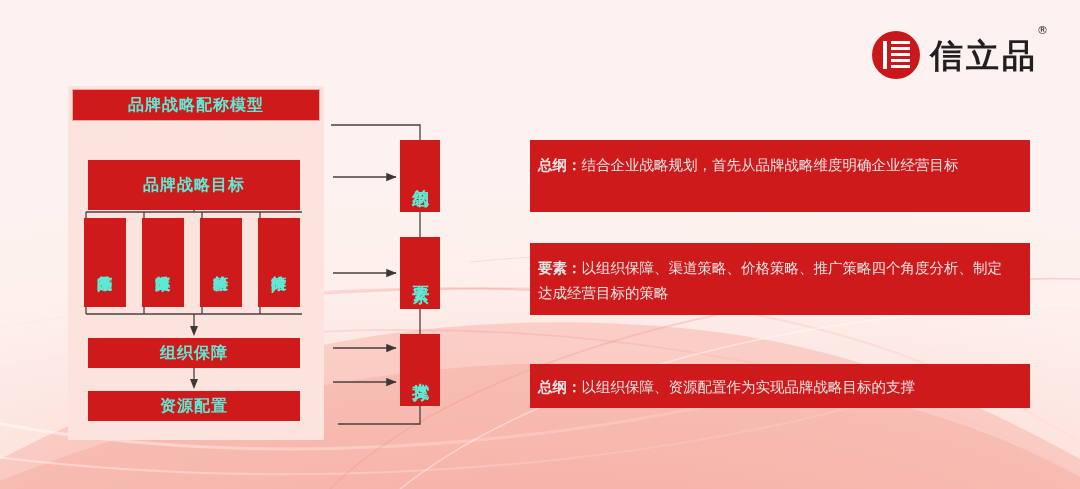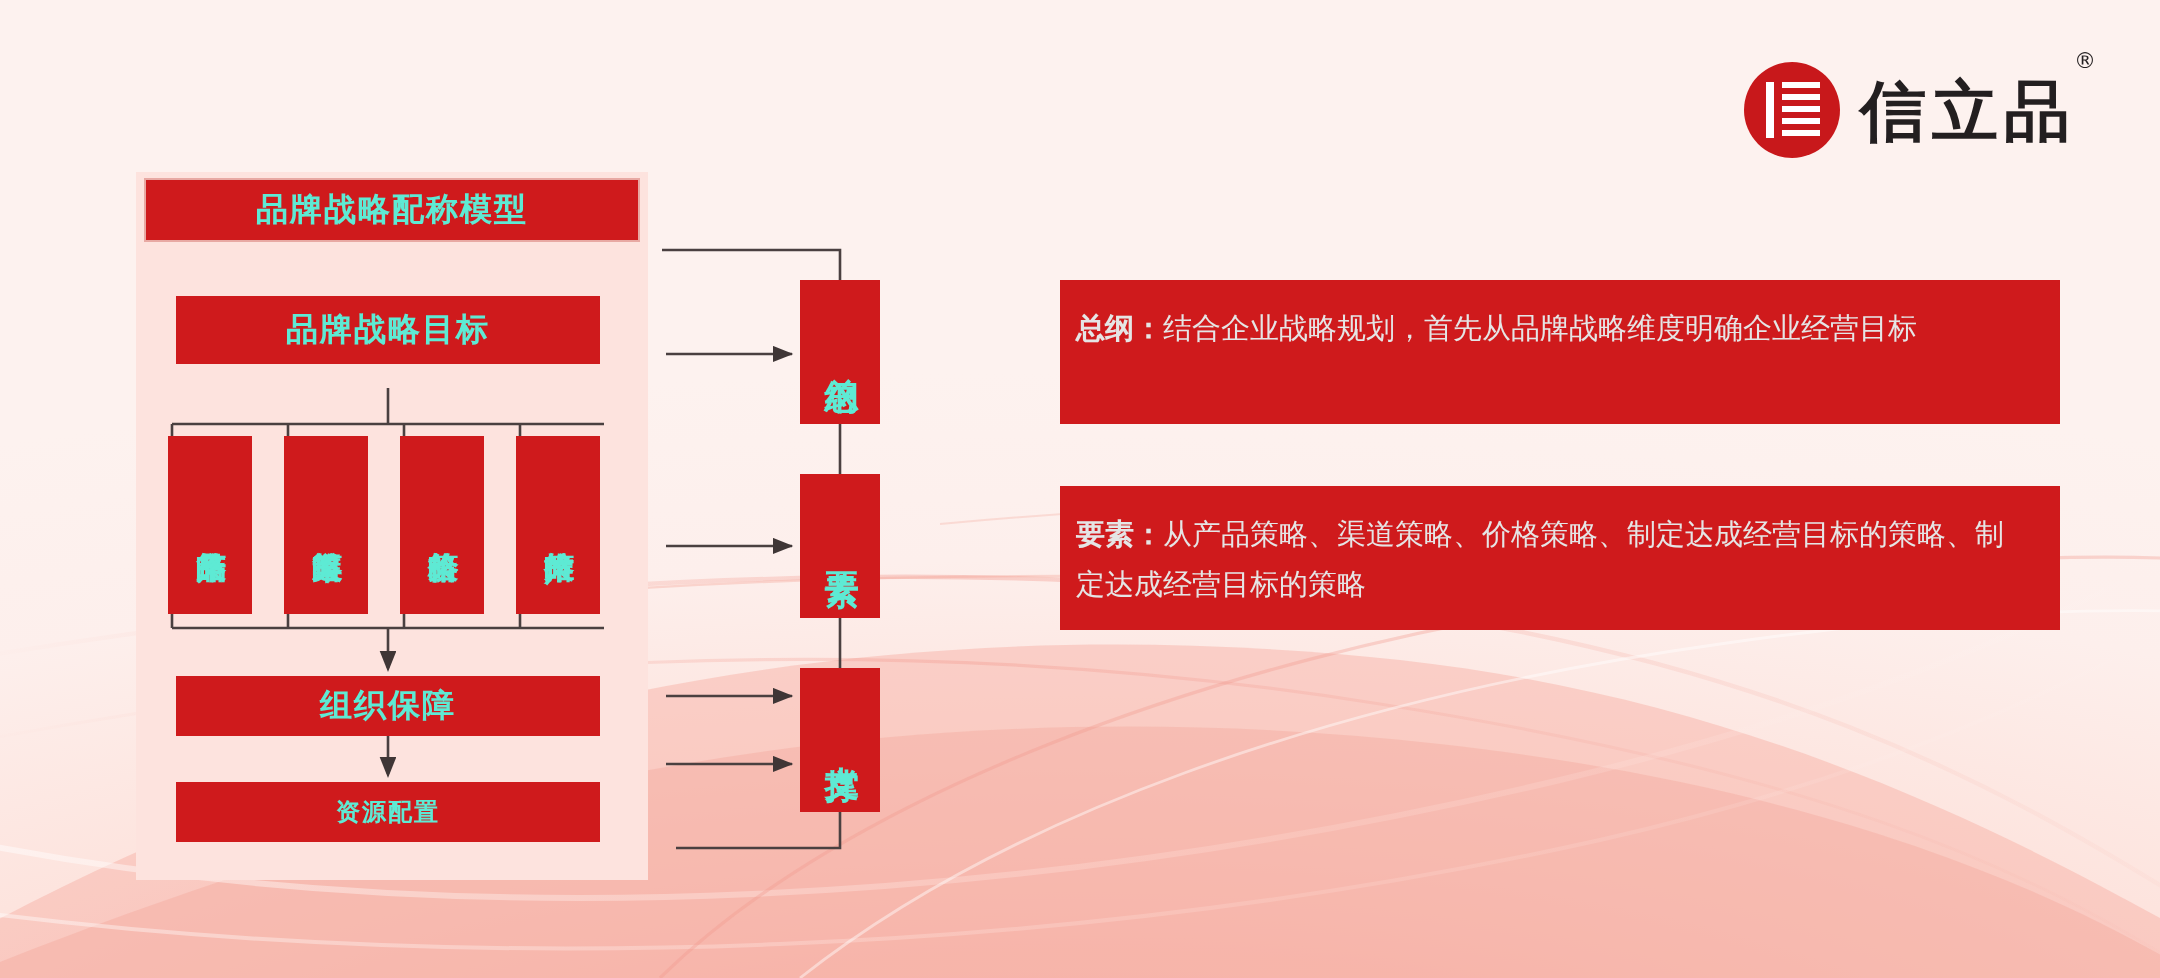--- a/index.html
+++ b/index.html
@@ -60,23 +60,23 @@
     top: 89px;
     width: 248px;
     height: 32px;
     font-size: 16px;
     border: 1px solid #e8a9a3;
   }
 
   #goal-box {
     position: absolute;
     left: 88px;
-    top: 148px;
+    top: 160px;
     width: 212px;
-    height: 34px;
+    height: 50px;
     font-size: 16px;
     text-align: right;
   }
 
   .strategy-col {
     position: absolute;
     top: 218px;
     width: 42px;
     height: 89px;
     font-size: 15px;
@@ -99,21 +99,21 @@
     height: 30px;
     font-size: 16px;
     text-align: right;
   }
   #res-box {
     position: absolute;
     left: 88px;
     top: 391px;
     width: 212px;
     height: 30px;
-    font-size: 12px;
+    font-size: 16px;
   }
 
   
   .pillar {
     position: absolute;
     left: 400px;
     width: 40px;
     font-size: 17px;
     writing-mode: vertical-rl;
     text-orientation: upright;
@@ -278,21 +278,24 @@
   <div class="redbox" id="res-box">资源配置</div>
 
   <div class="redbox pillar" id="pillar-0">总纲</div>
   <div class="redbox pillar" id="pillar-1">要素</div>
   <div class="redbox pillar" id="pillar-2">支撑</div>
 
   <div class="desc" id="desc-0">
     <span class="lead">总纲：</span><span class="body">结合企业战略规划，首先从品牌战略维度明确企业经营目标</span>
   </div>
   <div class="desc" id="desc-1">
-    <span class="lead">要素：</span><span class="body">从产品策略、渠道策略、价格策略、制定达成经营目标的策略、制定达成经营目标的策略</span>
+    <span class="lead">要素：</span><span class="body">以组织保障、渠道策略、价格策略、推广策略四个角度分析、制定达成经营目标的策略</span>
+  </div>
+  <div class="desc" id="desc-2">
+    <span class="lead">总纲：</span><span class="body">以组织保障、资源配置作为实现品牌战略目标的支撑</span>
   </div>
 
   <div id="logo">
     <div id="logo-mark">
       <div class="lm-bar" style="left:11px; top:10px; width:4px; height:28px;"></div>
       <div class="lm-bar" style="left:19px; top:10px; width:19px; height:3px;"></div>
       <div class="lm-bar" style="left:19px; top:16px; width:19px; height:3px;"></div>
       <div class="lm-bar" style="left:19px; top:22px; width:19px; height:3px;"></div>
       <div class="lm-bar" style="left:19px; top:28px; width:19px; height:3px;"></div>
       <div class="lm-bar" style="left:19px; top:34px; width:19px; height:3px;"></div>

